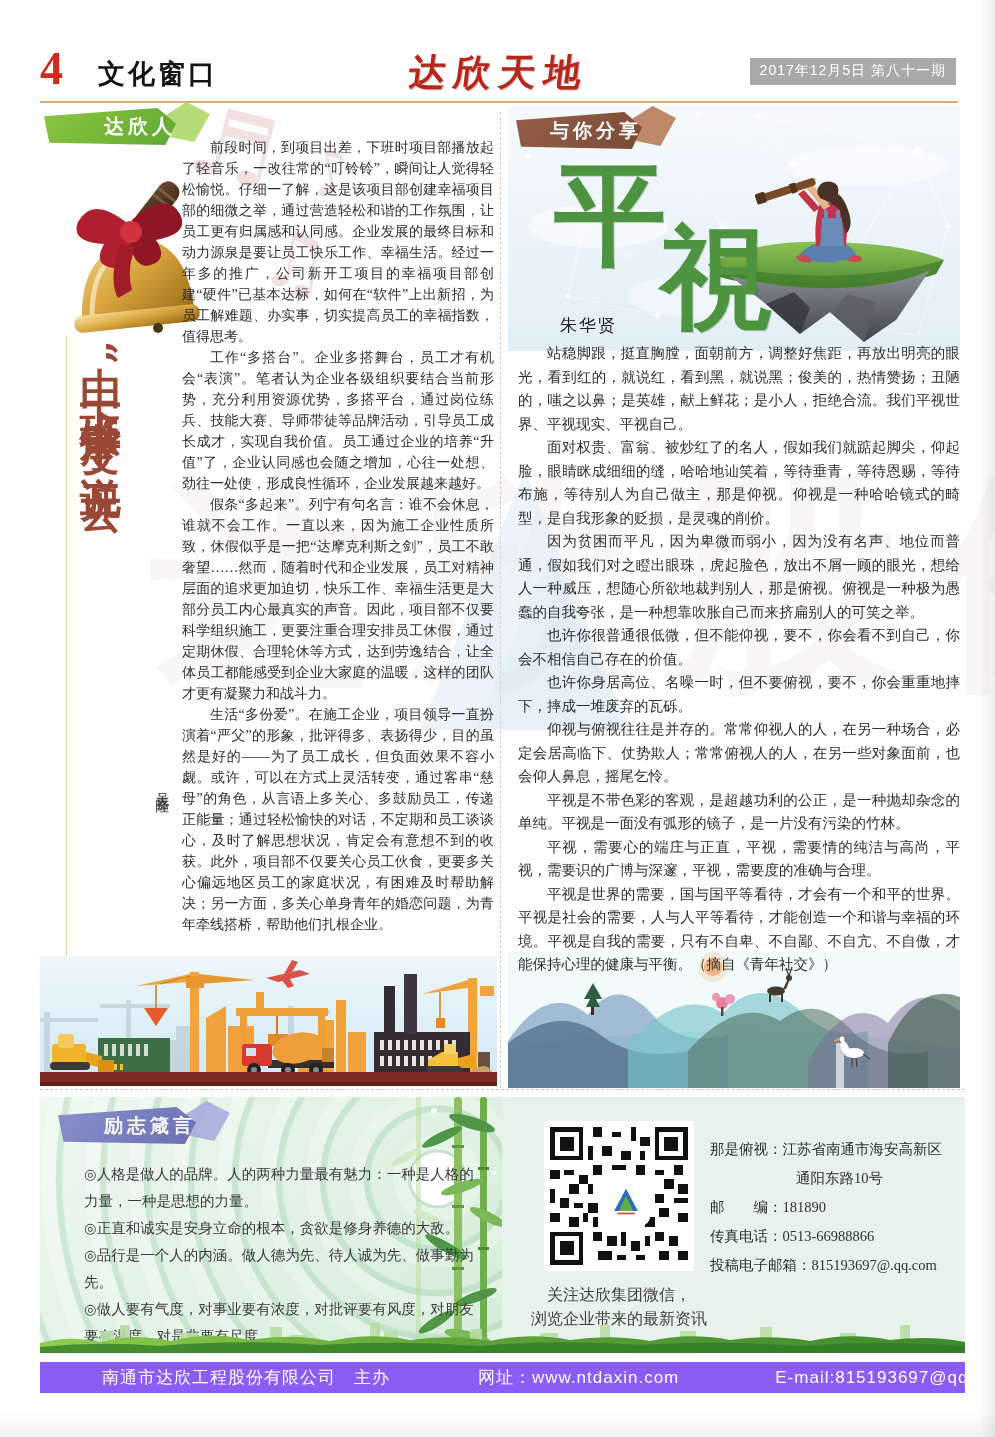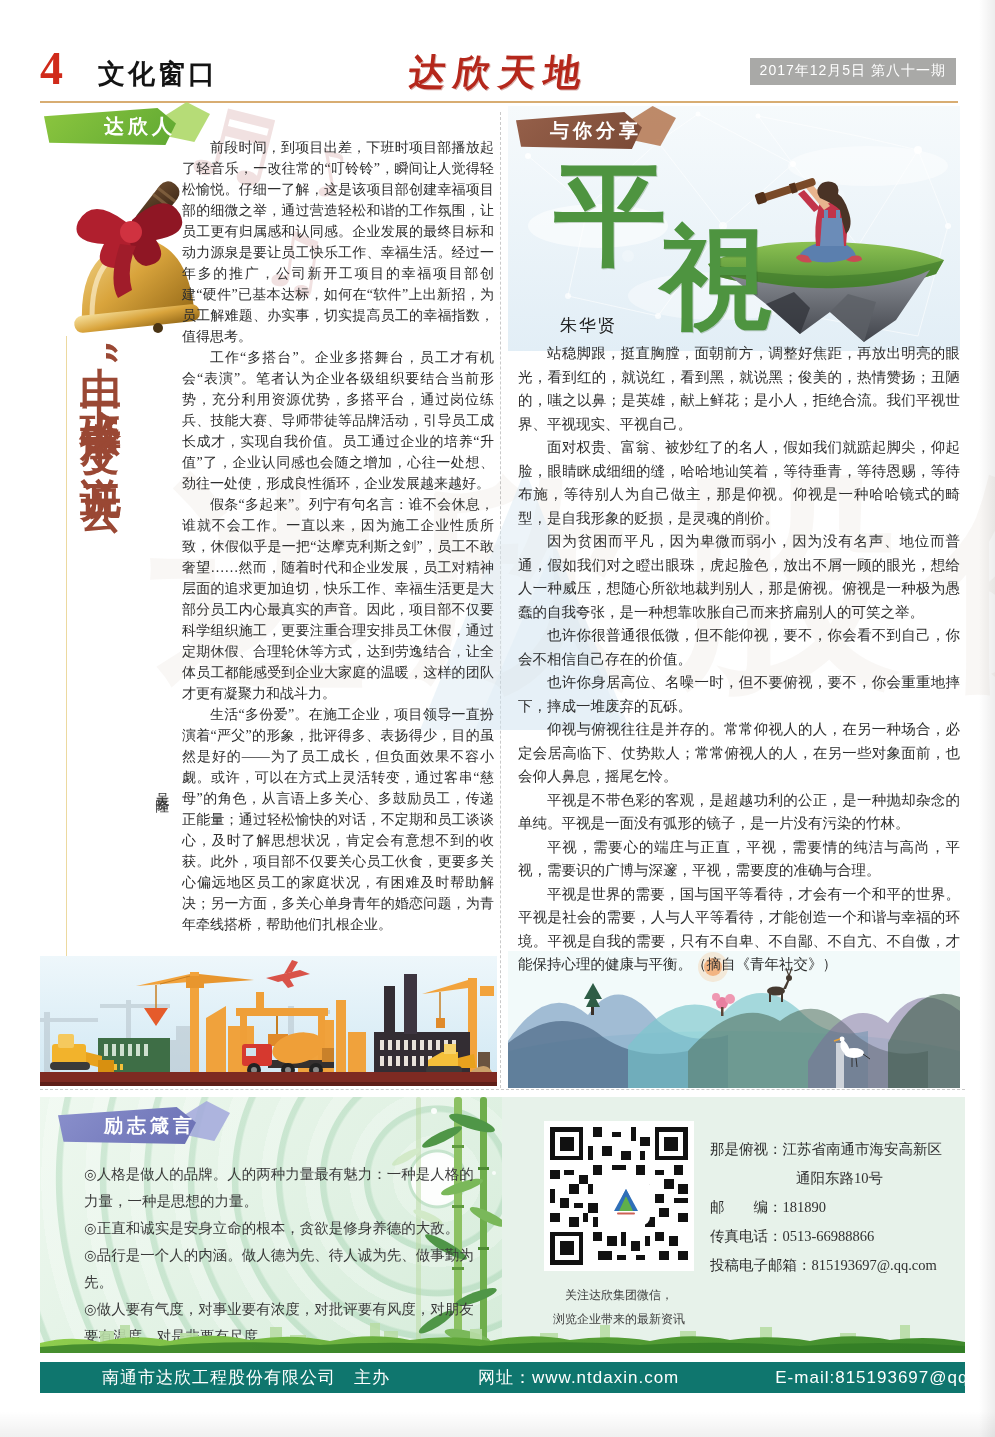--- a/index.html
+++ b/index.html
@@ -76,29 +76,29 @@
        linear-gradient(135deg,#eef8ef,#d6ecda);}
   .quotes{position:absolute;left:44px;top:64px;width:392px;z-index:3;}
   .quotes div{font-size:14.5px;line-height:27px;color:#3a3a3a;
               font-family:"Liberation Serif","DejaVu Serif",serif;}
   .bamboo{position:absolute;right:-4px;top:0;height:256px;width:130px;z-index:2;}
   .contact-panel{position:absolute;left:462px;top:0;width:463px;height:256px;background:#e7f2ea;}
   .qr-box{position:absolute;left:42px;top:24px;width:150px;height:150px;background:#fff;padding:6px;box-sizing:border-box;}
   .qr-logo{position:absolute;left:60px;top:58px;width:44px;height:44px;background:#fff;border-radius:6px;
            box-shadow:0 0 0 2px #fff;display:flex;align-items:center;justify-content:center;}
   .qr-caption{position:absolute;left:6px;top:186px;width:222px;text-align:center;
-              font-size:12px;line-height:24px;color:#3f3f3f;
+              font-size:16px;line-height:24px;color:#3f3f3f;
               font-family:"Liberation Serif","DejaVu Serif",serif;}
   .contacts{position:absolute;left:208px;top:38px;width:250px;font-size:14.5px;line-height:29px;color:#2f2f2f;
             font-family:"Liberation Serif","DejaVu Serif",serif;}
   .contacts .indent{padding-left:86px;}
   .grass-strip{position:absolute;left:0;bottom:0;width:925px;height:30px;z-index:4;}
 
   
-  .footer{position:absolute;left:40px;top:1362px;width:925px;height:31px;background:#0f766e;
+  .footer{position:absolute;left:40px;top:1362px;width:925px;height:31px;background:#8b5cf6;
           color:#fff;display:flex;align-items:center;font-size:17px;letter-spacing:1px;}
   .footer span{white-space:nowrap;}
   .f1{margin-left:62px;} .f2{margin-left:88px;} .f3{margin-left:96px;}
 </style>
 </head>
 <body>
 
 <div class="page">
 
   <div class="header">

